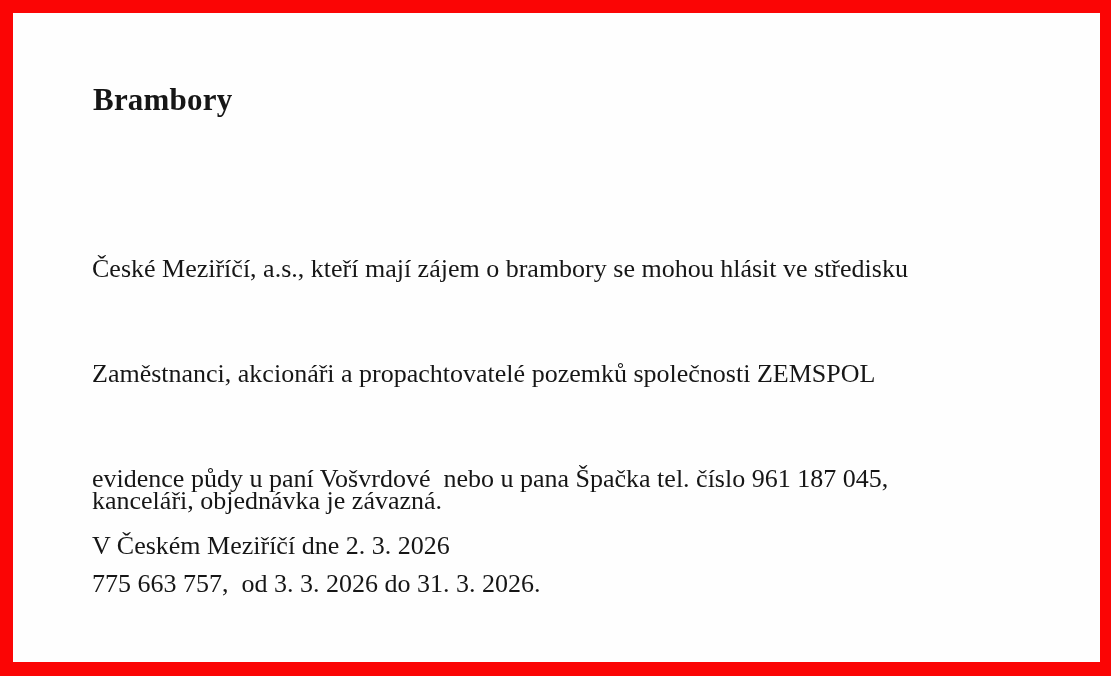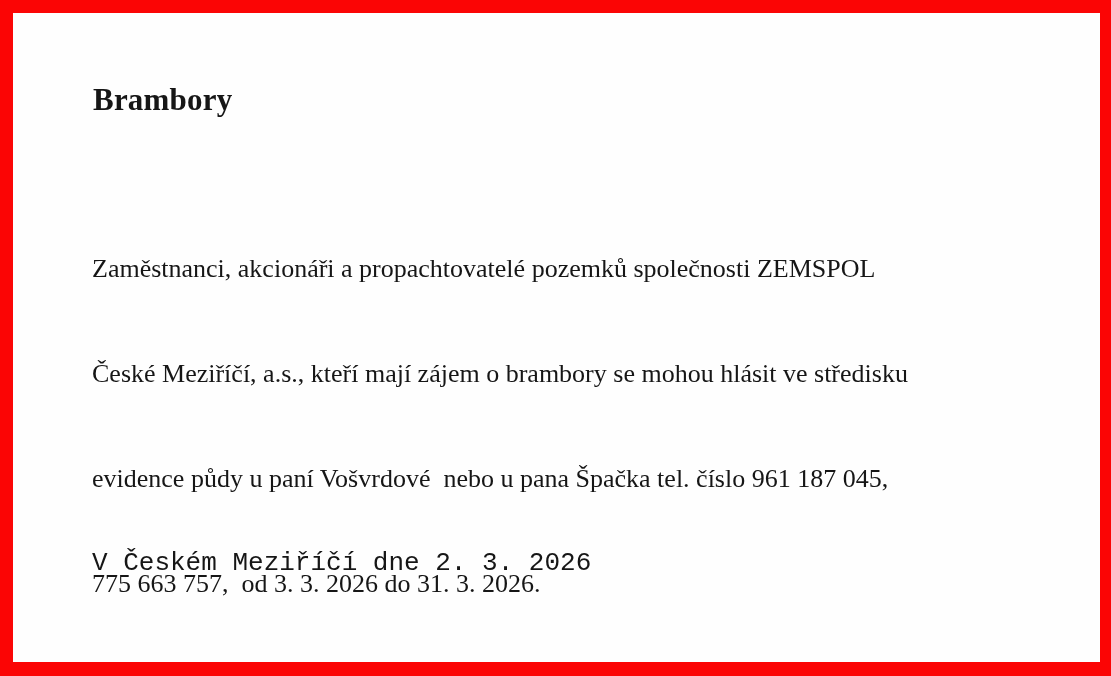--- a/index.html
+++ b/index.html
@@ -35,37 +35,38 @@
   .para {
     position: absolute;
     left: 79px;
     width: 960px;
     font-size: 26px;
     line-height: 35px;
     white-space: pre-wrap; 
   }
   .para-1 { top: 168px; }
   .para-2 { top: 400px; }
-  .date-line { top: 533px; font-family: Liberation Mono, monospace; }
+  .date-line { top: 515px; }
   .text-line {
     white-space: pre-wrap;
   }
 </style>
 </head>
 <body>
 
 <div class="page">
 
   <div class="doc-title">Brambory</div>
 
   <div class="para para-1">
+    <div class="text-line">České Meziříčí, a.s., kteří mají zájem o brambory se mohou hlásit ve středisku</div>
     <div class="text-line">Zaměstnanci, akcionáři a propachtovatelé pozemků společnosti ZEMSPOL</div>
-    <div class="text-line">České Meziříčí, a.s., kteří mají zájem o brambory se mohou hlásit ve středisku</div>
     <div class="text-line">evidence půdy u paní Vošvrdové  nebo u pana Špačka tel. číslo 961 187 045,</div>
     <div class="text-line">775 663 757,  od 3. 3. 2026 do 31. 3. 2026.</div>
   </div>
 
   <div class="para para-2">
+    <div class="text-line">kanceláři, objednávka je závazná.</div>
   </div>
 
   <div class="para date-line">V Českém Meziříčí dne 2. 3. 2026</div>
 
 </div>
 
 </body></html>

